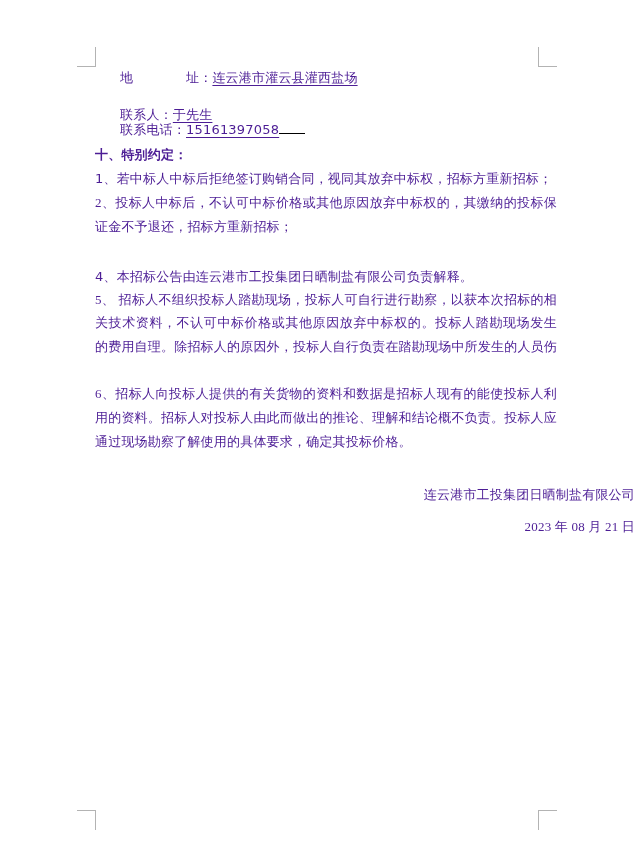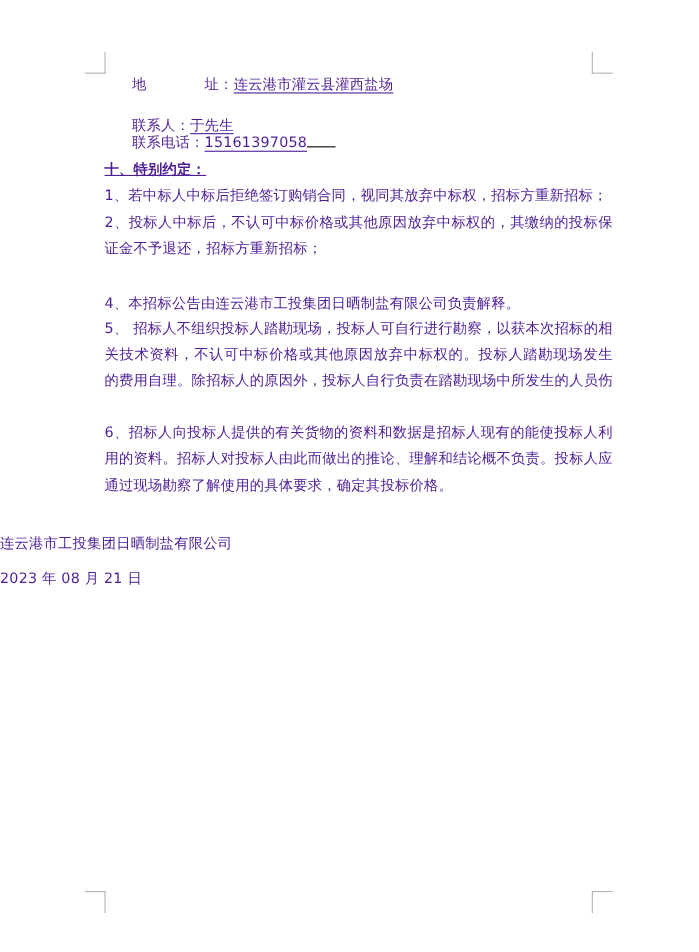--- a/index.html
+++ b/index.html
@@ -28,27 +28,29 @@
     letter-spacing: 0.2px;
   }
   .body-line {
     left: 95px;
     width: 462px;
   }
   .fill {
     white-space: normal;
     text-align: justify;
     text-align-last: justify;
+    font-family: Liberation Serif, serif;
   }
   .contact-line { left: 120px; }
-  .heading { font-weight: bold; text-decoration: underline; }
+  .heading { font-weight: bold; }
   .centered {
     left: 0;
     width: 635px;
-    text-align: left;
+    text-align: right;
+    font-family: Liberation Serif, serif;
   }
   .u {
     text-decoration: underline;
     text-underline-offset: 3px;
   }
   .phone-pad {
     display: inline-block;
     width: 26px;
     height: 13px;
     border-bottom: 1px solid #000;

